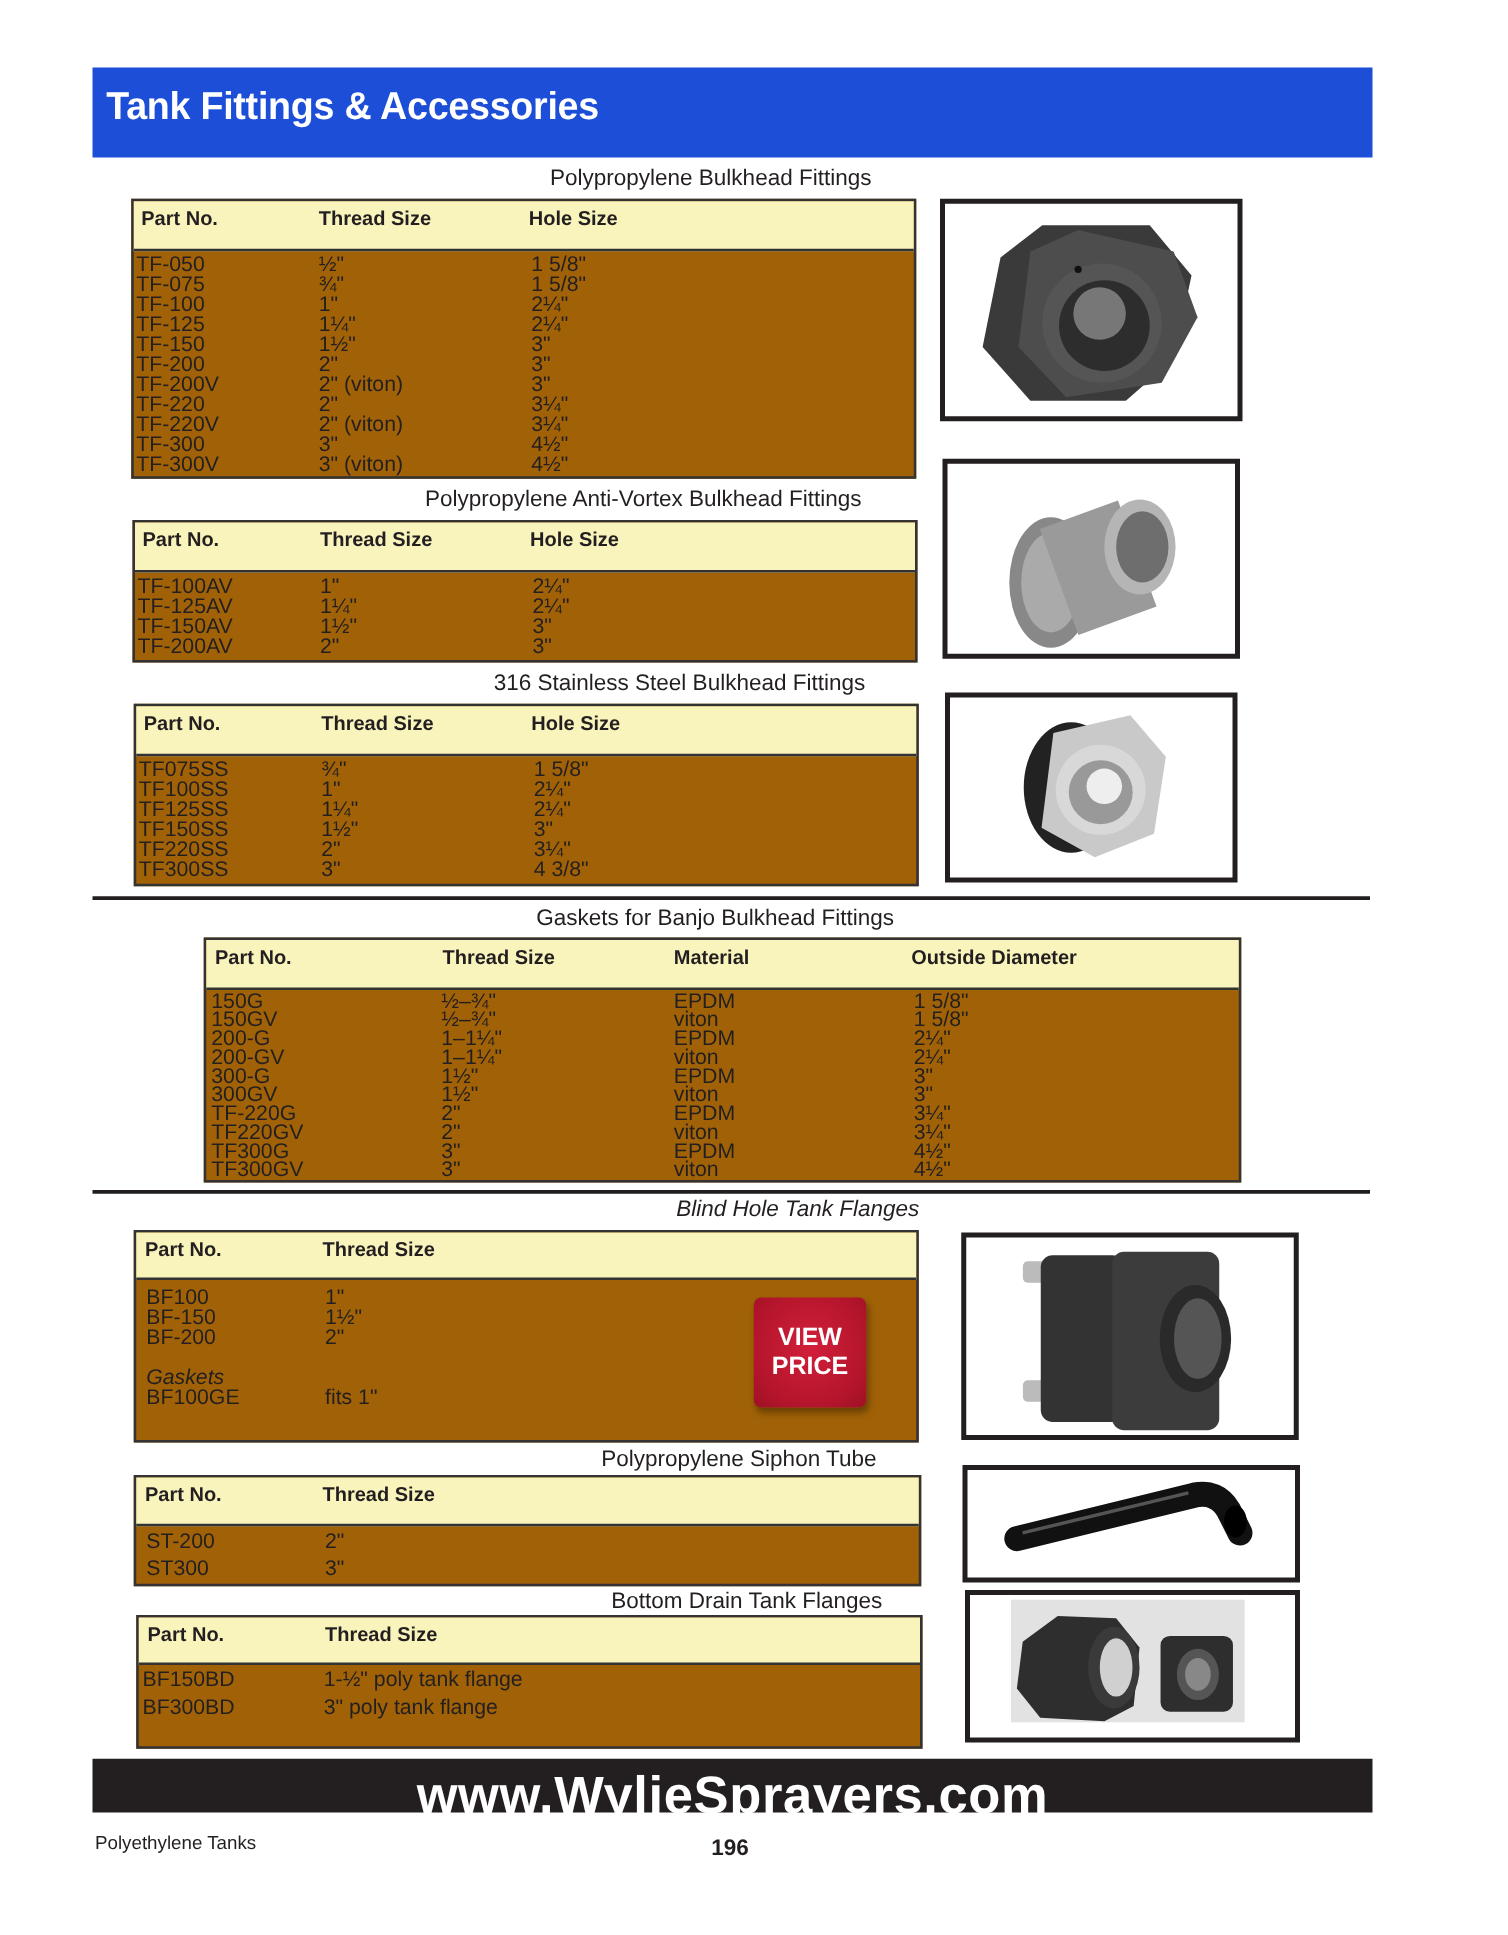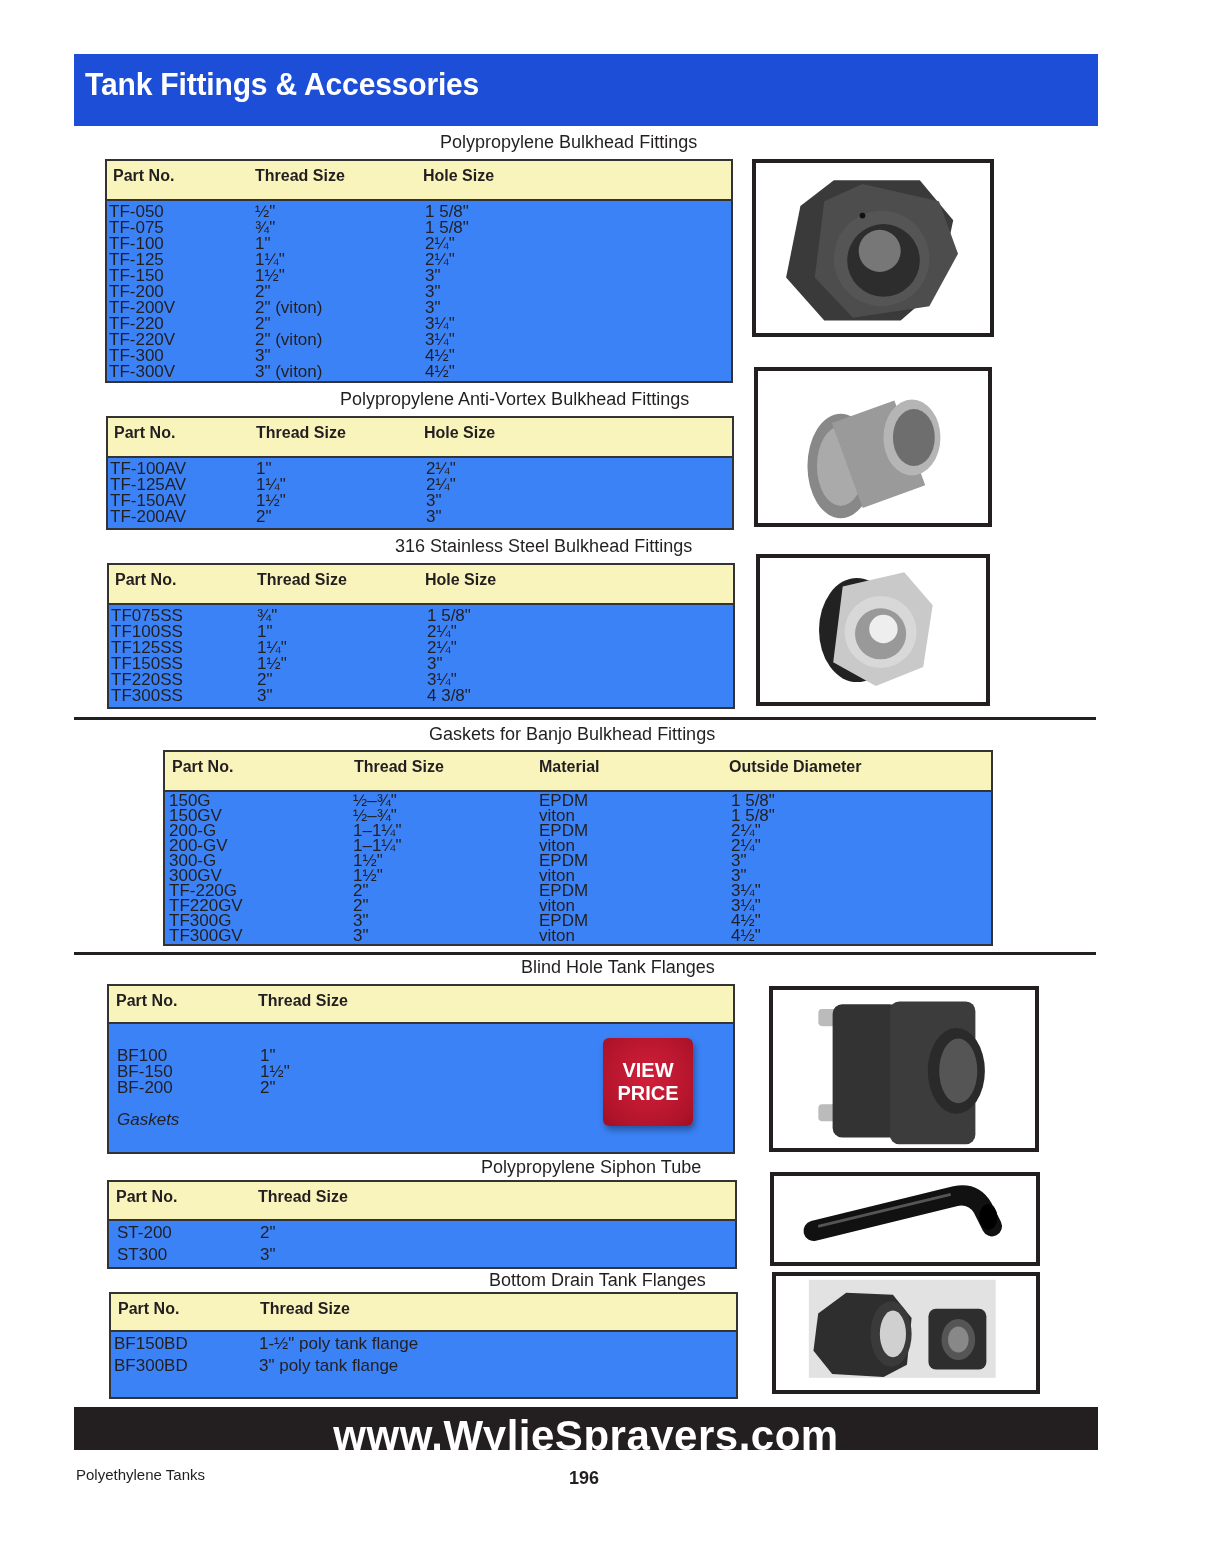--- a/index.html
+++ b/index.html
@@ -4,21 +4,21 @@
 <style>
   * { box-sizing: border-box; margin: 0; padding: 0; }
   html, body { width: 1206px; height: 1548px; background: #ffffff; overflow: hidden; }
   body { position: relative; font-family: "Liberation Sans", sans-serif; color: #231f20; }
 
   .title-bar { position: absolute; left: 74px; top: 54px; width: 1024px; height: 72px; background: #1d4ed8; }
   .title-bar h1 { position: absolute; left: 11px; top: 13px; color: #fff; font-size: 31px; font-weight: bold; letter-spacing: -0.2px; transform: scaleX(0.97); transform-origin: left; }
 
   .sec-title { position: absolute; font-size: 18px; color: #231f20; white-space: nowrap; text-align: right; }
 
-  .tbl { position: absolute; border: 2px solid #333; background: #3b82f6; }
+  .tbl { position: absolute; border: 2px solid #333; background: #a16207; }
   .tbl .thead { position: relative; background: #f8f4bc; border-bottom: 2px solid #333; }
   .tbl .th { position: absolute; font-weight: bold; font-size: 16px; color: #231f20; top: 6px; }
   .tbl .tbody { position: relative; }
   .tbl .row { position: relative; }
   .tbl .td { position: absolute; top: 0; font-size: 17px; color: #231f20; white-space: nowrap; }
   .tight .row { height: 16px; }
   .tight .td { line-height: 16px; }
   .loose .row { height: 21.5px; }
   .loose .td { line-height: 21.5px; }
 
@@ -280,41 +280,45 @@
         <span class="td" style="left:4px;line-height:15px">TF300GV</span>
         <span class="td" style="left:188px;line-height:15px">3"</span>
         <span class="td" style="left:374px;line-height:15px">viton</span>
         <span class="td" style="left:566px;line-height:15px">4½"</span>
       </div>
   </div>
 </div>
 
 <div class="sep" style="top:952px;"></div>
 
-<div class="sec-title" style="left:521px; top:957px;">Blind Hole Tank Flanges</div>
+<div class="sec-title" style="left:541px; top:957px;font-style:italic;">Blind Hole Tank Flanges</div>
 <div class="tbl" style="left:107px; top:984px; width:628px; height:170px;">
   <div class="thead" style="height:38px;">
     <span class="th" style="left:7px;">Part No.</span>
     <span class="th" style="left:149px;">Thread Size</span>
   </div>
-  <div class="tbody" style="padding-top:24px;">
+  <div class="tbody" style="padding-top:6px;">
     <div class="row" style="height:16px">
         <span class="td" style="left:8px;line-height:16px">BF100</span>
         <span class="td" style="left:151px;line-height:16px">1"</span>
       </div>
     <div class="row" style="height:16px">
         <span class="td" style="left:8px;line-height:16px">BF-150</span>
         <span class="td" style="left:151px;line-height:16px">1½"</span>
       </div>
     <div class="row" style="height:16px">
         <span class="td" style="left:8px;line-height:16px">BF-200</span>
         <span class="td" style="left:151px;line-height:16px">2"</span>
       </div>
     <div class="row" style="height:16px; margin-top:16px;">
         <span class="td italic" style="left:8px;line-height:16px">Gaskets</span>
+      </div>
+    <div class="row" style="height:16px">
+        <span class="td" style="left:8px;line-height:16px">BF100GE</span>
+        <span class="td" style="left:151px;line-height:16px">fits 1"</span>
       </div>
   </div>
 </div>
 <div class="view-price">
   <span>VIEW</span>
   <span>PRICE</span>
 </div>
 <div class="photo" style="left:769px; top:986px; width:270px; height:166px;">
   <svg viewBox="0 0 270 166">
     <rect x="45" y="20" width="25" height="18" rx="4" fill="#bbb"></rect>

